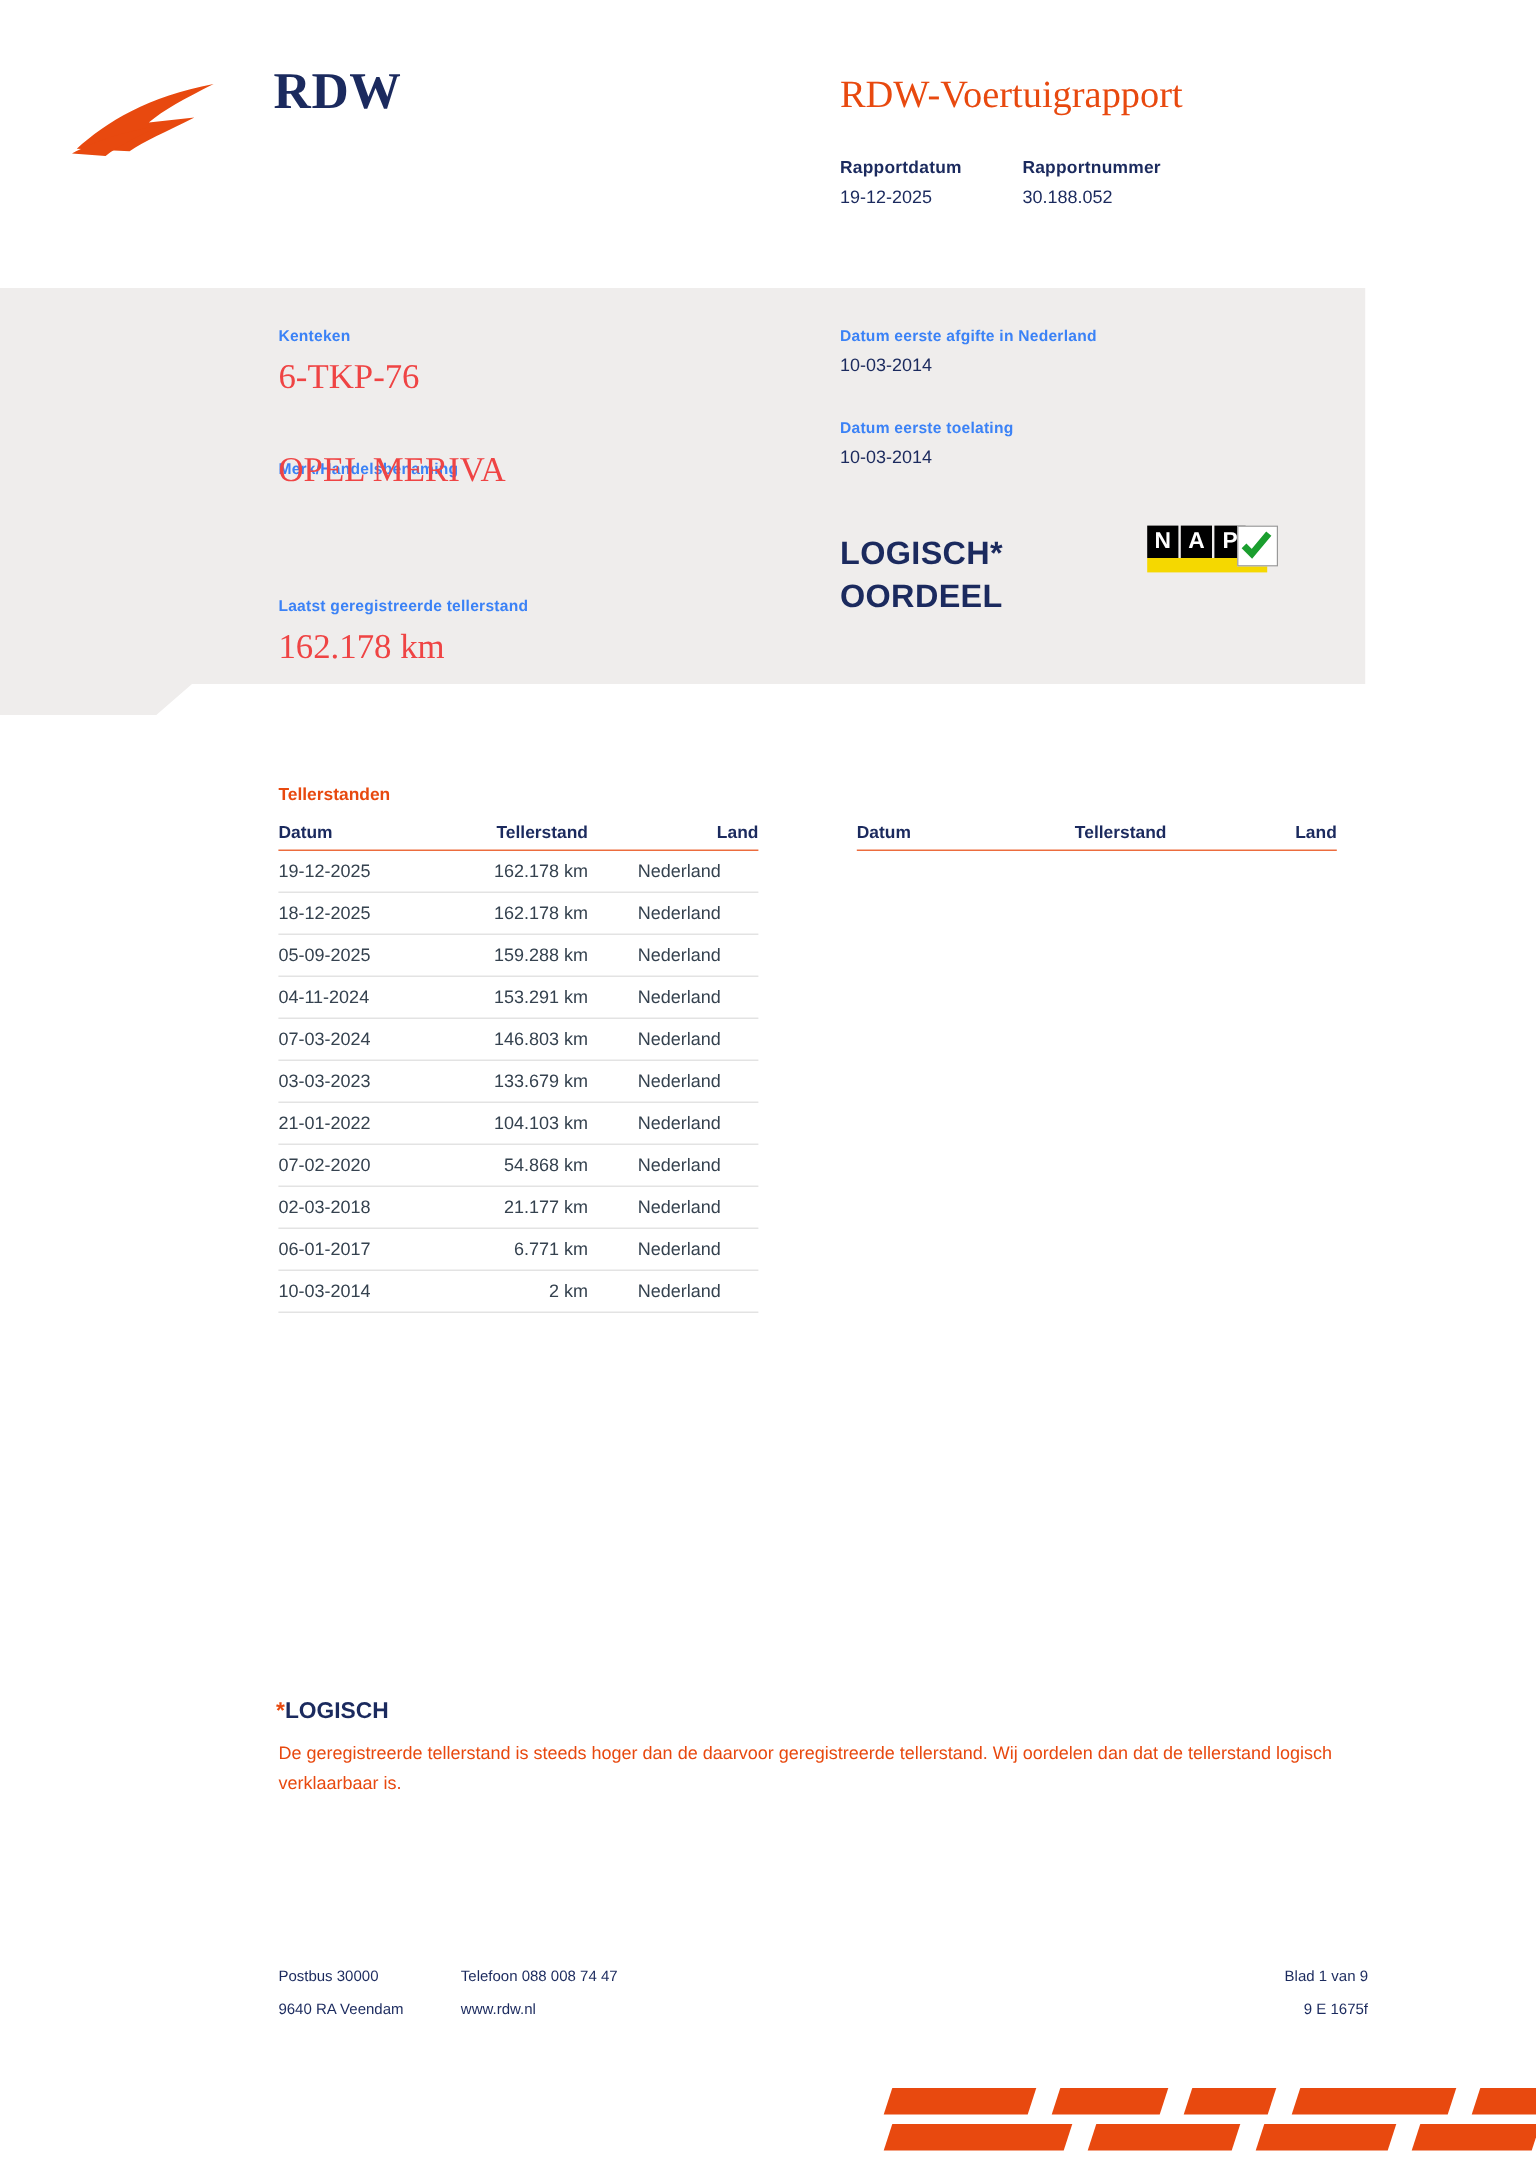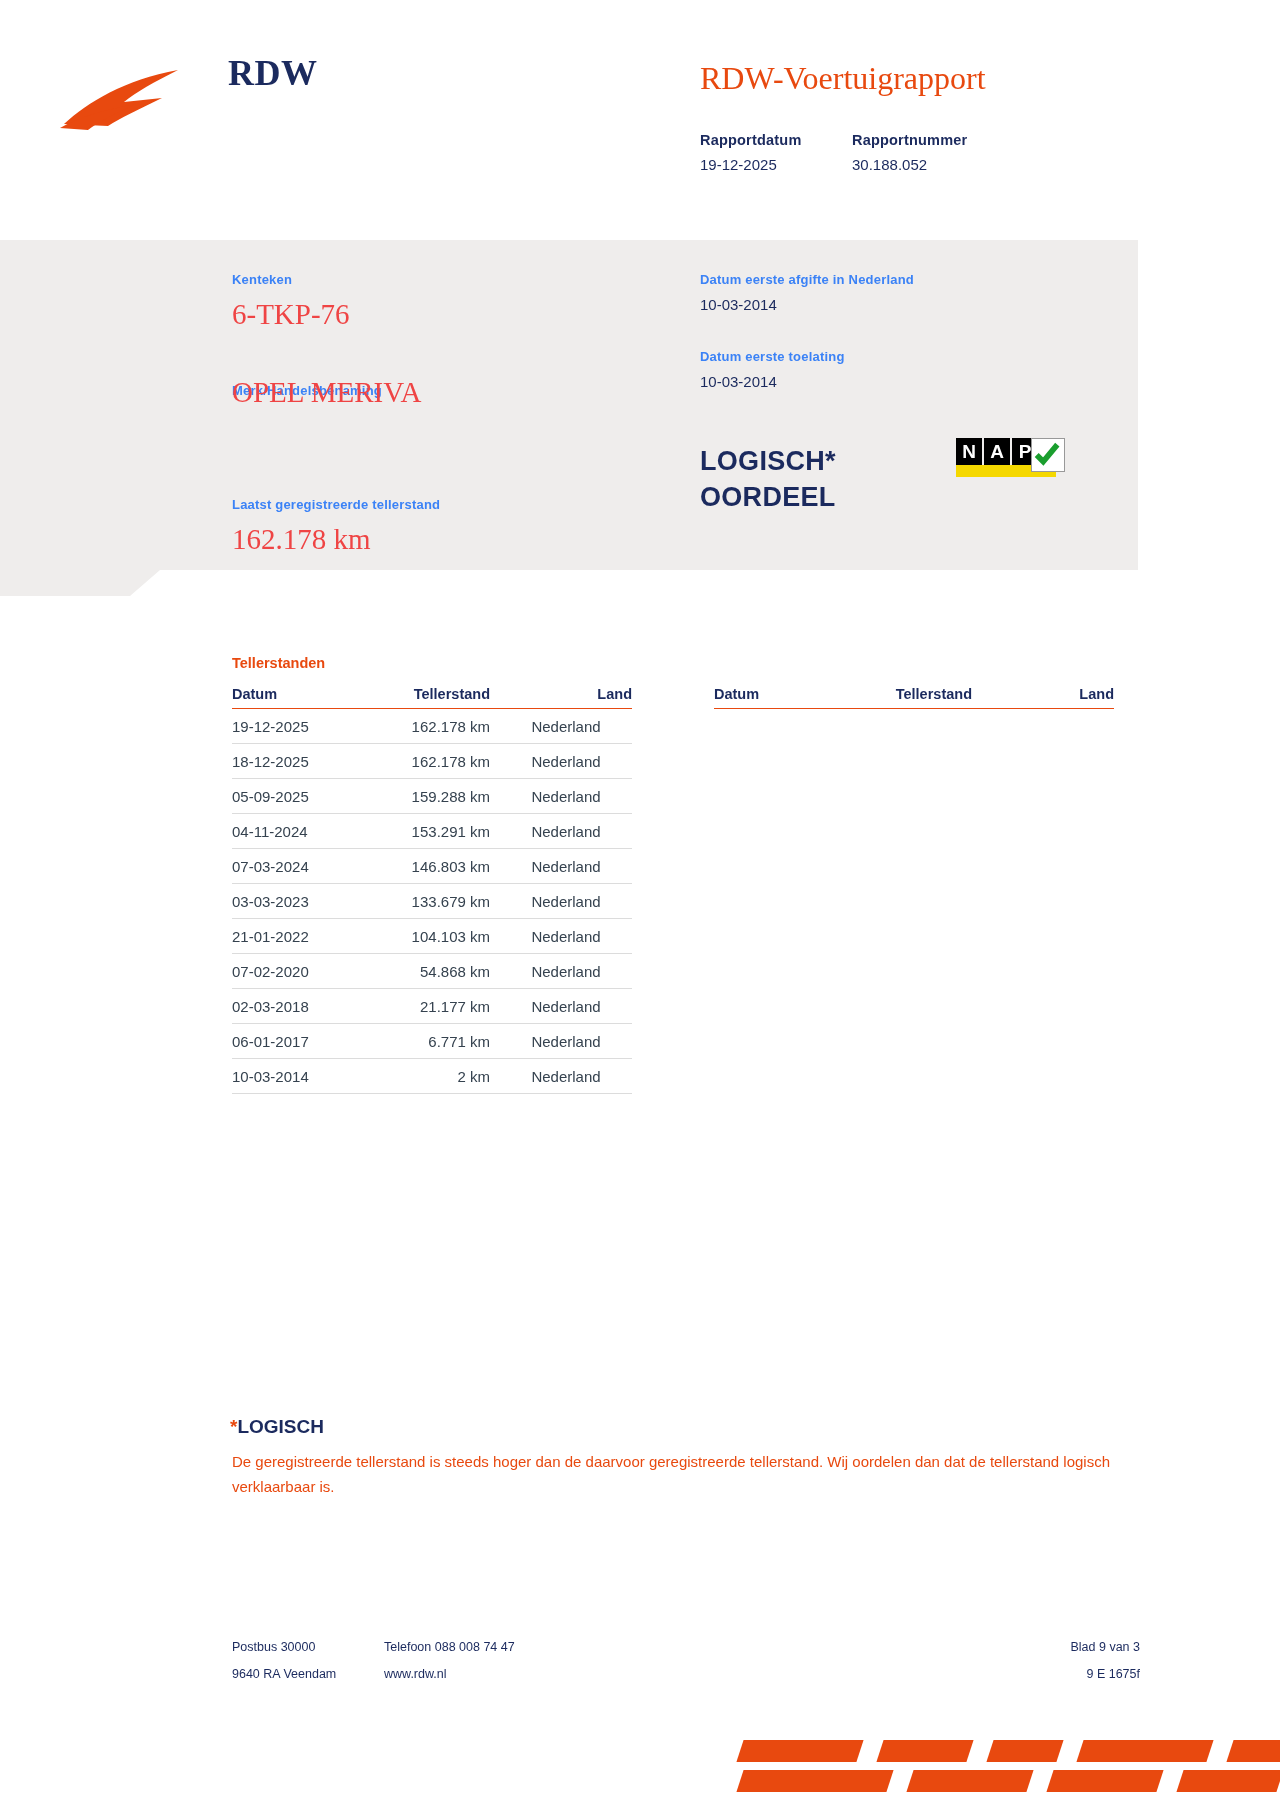--- a/index.html
+++ b/index.html
@@ -27,21 +27,21 @@
     left: 58px;
     top: 62px;
     width: 128px;
     height: 78px;
   }
   .logo-text {
     position: absolute;
     left: 228px;
     top: 52px;
     font-family: "Liberation Serif", serif;
-    font-size: 36px;
+    font-size: 43px;
     font-weight: bold;
     letter-spacing: 0.5px;
     color: #1b2a5e;
   }
   .report-title {
     position: absolute;
     left: 700px;
     top: 60px;
     font-family: "Liberation Serif", serif;
     font-size: 32px;
@@ -387,21 +387,21 @@
 
   <div class="note-title">
     <span class="note-star">*</span><span>LOGISCH</span>
   </div>
   <div class="note-body">De geregistreerde tellerstand is steeds hoger dan de daarvoor geregistreerde tellerstand. Wij oordelen dan dat de tellerstand logisch verklaarbaar is.</div>
 
   <div class="footer">
     <div class="f-line">
       <span class="f-a">Postbus 30000</span>
       <span class="f-b">Telefoon 088 008 74 47</span>
-      <span class="f-c">Blad 9 van 3</span>
+      <span class="f-c">Blad 1 van 9</span>
     </div>
     <div class="f-line">
       <span class="f-a">9640 RA Veendam</span>
       <span class="f-b">www.rdw.nl</span>
       <span class="f-c">9 E 1675f</span>
     </div>
   </div>
 
   <div class="footer-mark">
     <div class="fm-bar" style="left:10px;  top:10px; width:120px; height:22px;"></div>

